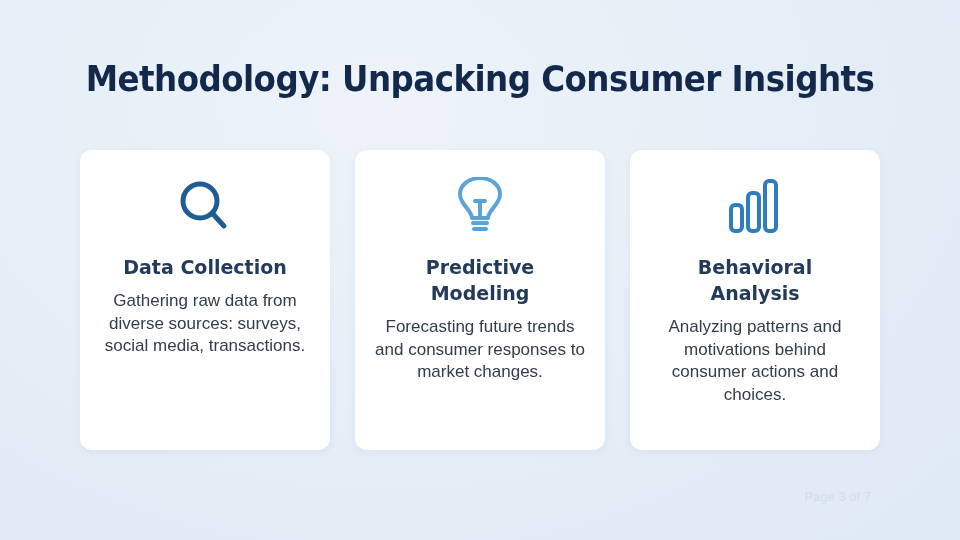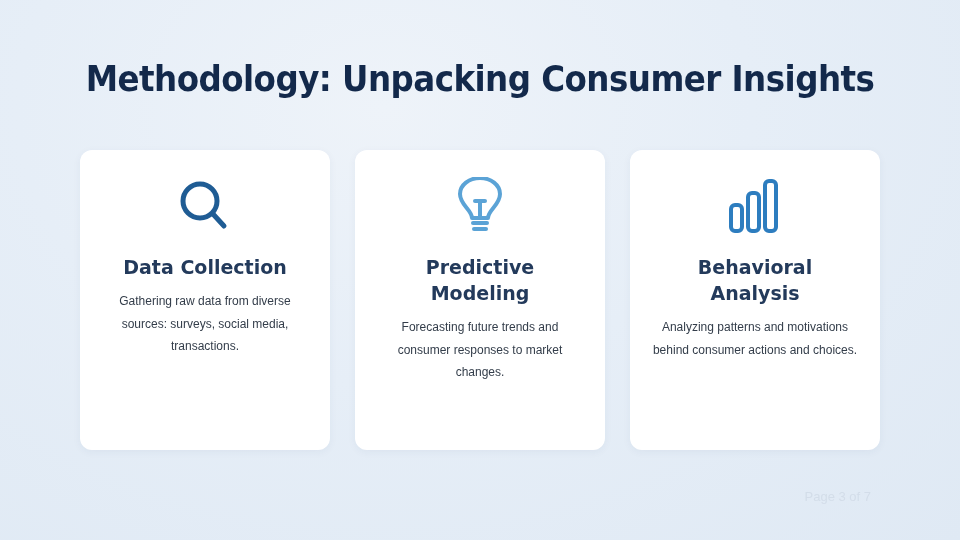--- a/index.html
+++ b/index.html
@@ -21,21 +21,21 @@
       display: flex; flex-direction: column; align-items: center; box-sizing: border-box;
       padding-top: 27px;
     }
     .icon { width: 58px; height: 58px; display: block; }
     .card-title {
       margin-top: 19px; font-family: "DejaVu Sans", sans-serif; font-weight: bold;
       font-size: 20px; line-height: 26px; color: #233a5b; text-align: center;
       width: 180px; transform: scaleX(0.95);
     }
     .card-desc {
-      margin-top: 10px; font-size: 12px; line-height: 22.5px; color: #333d4a;
+      margin-top: 10px; font-size: 17px; line-height: 22.5px; color: #333d4a;
       text-align: center; width: 210px;
     }
     .pager {
       position: absolute; right: 89px; top: 489px; font-size: 13px; color: #d3dde9;
     }
   </style>
 </head>
 <body>
 
 <h1 class="title">Methodology: Unpacking Consumer Insights</h1>

